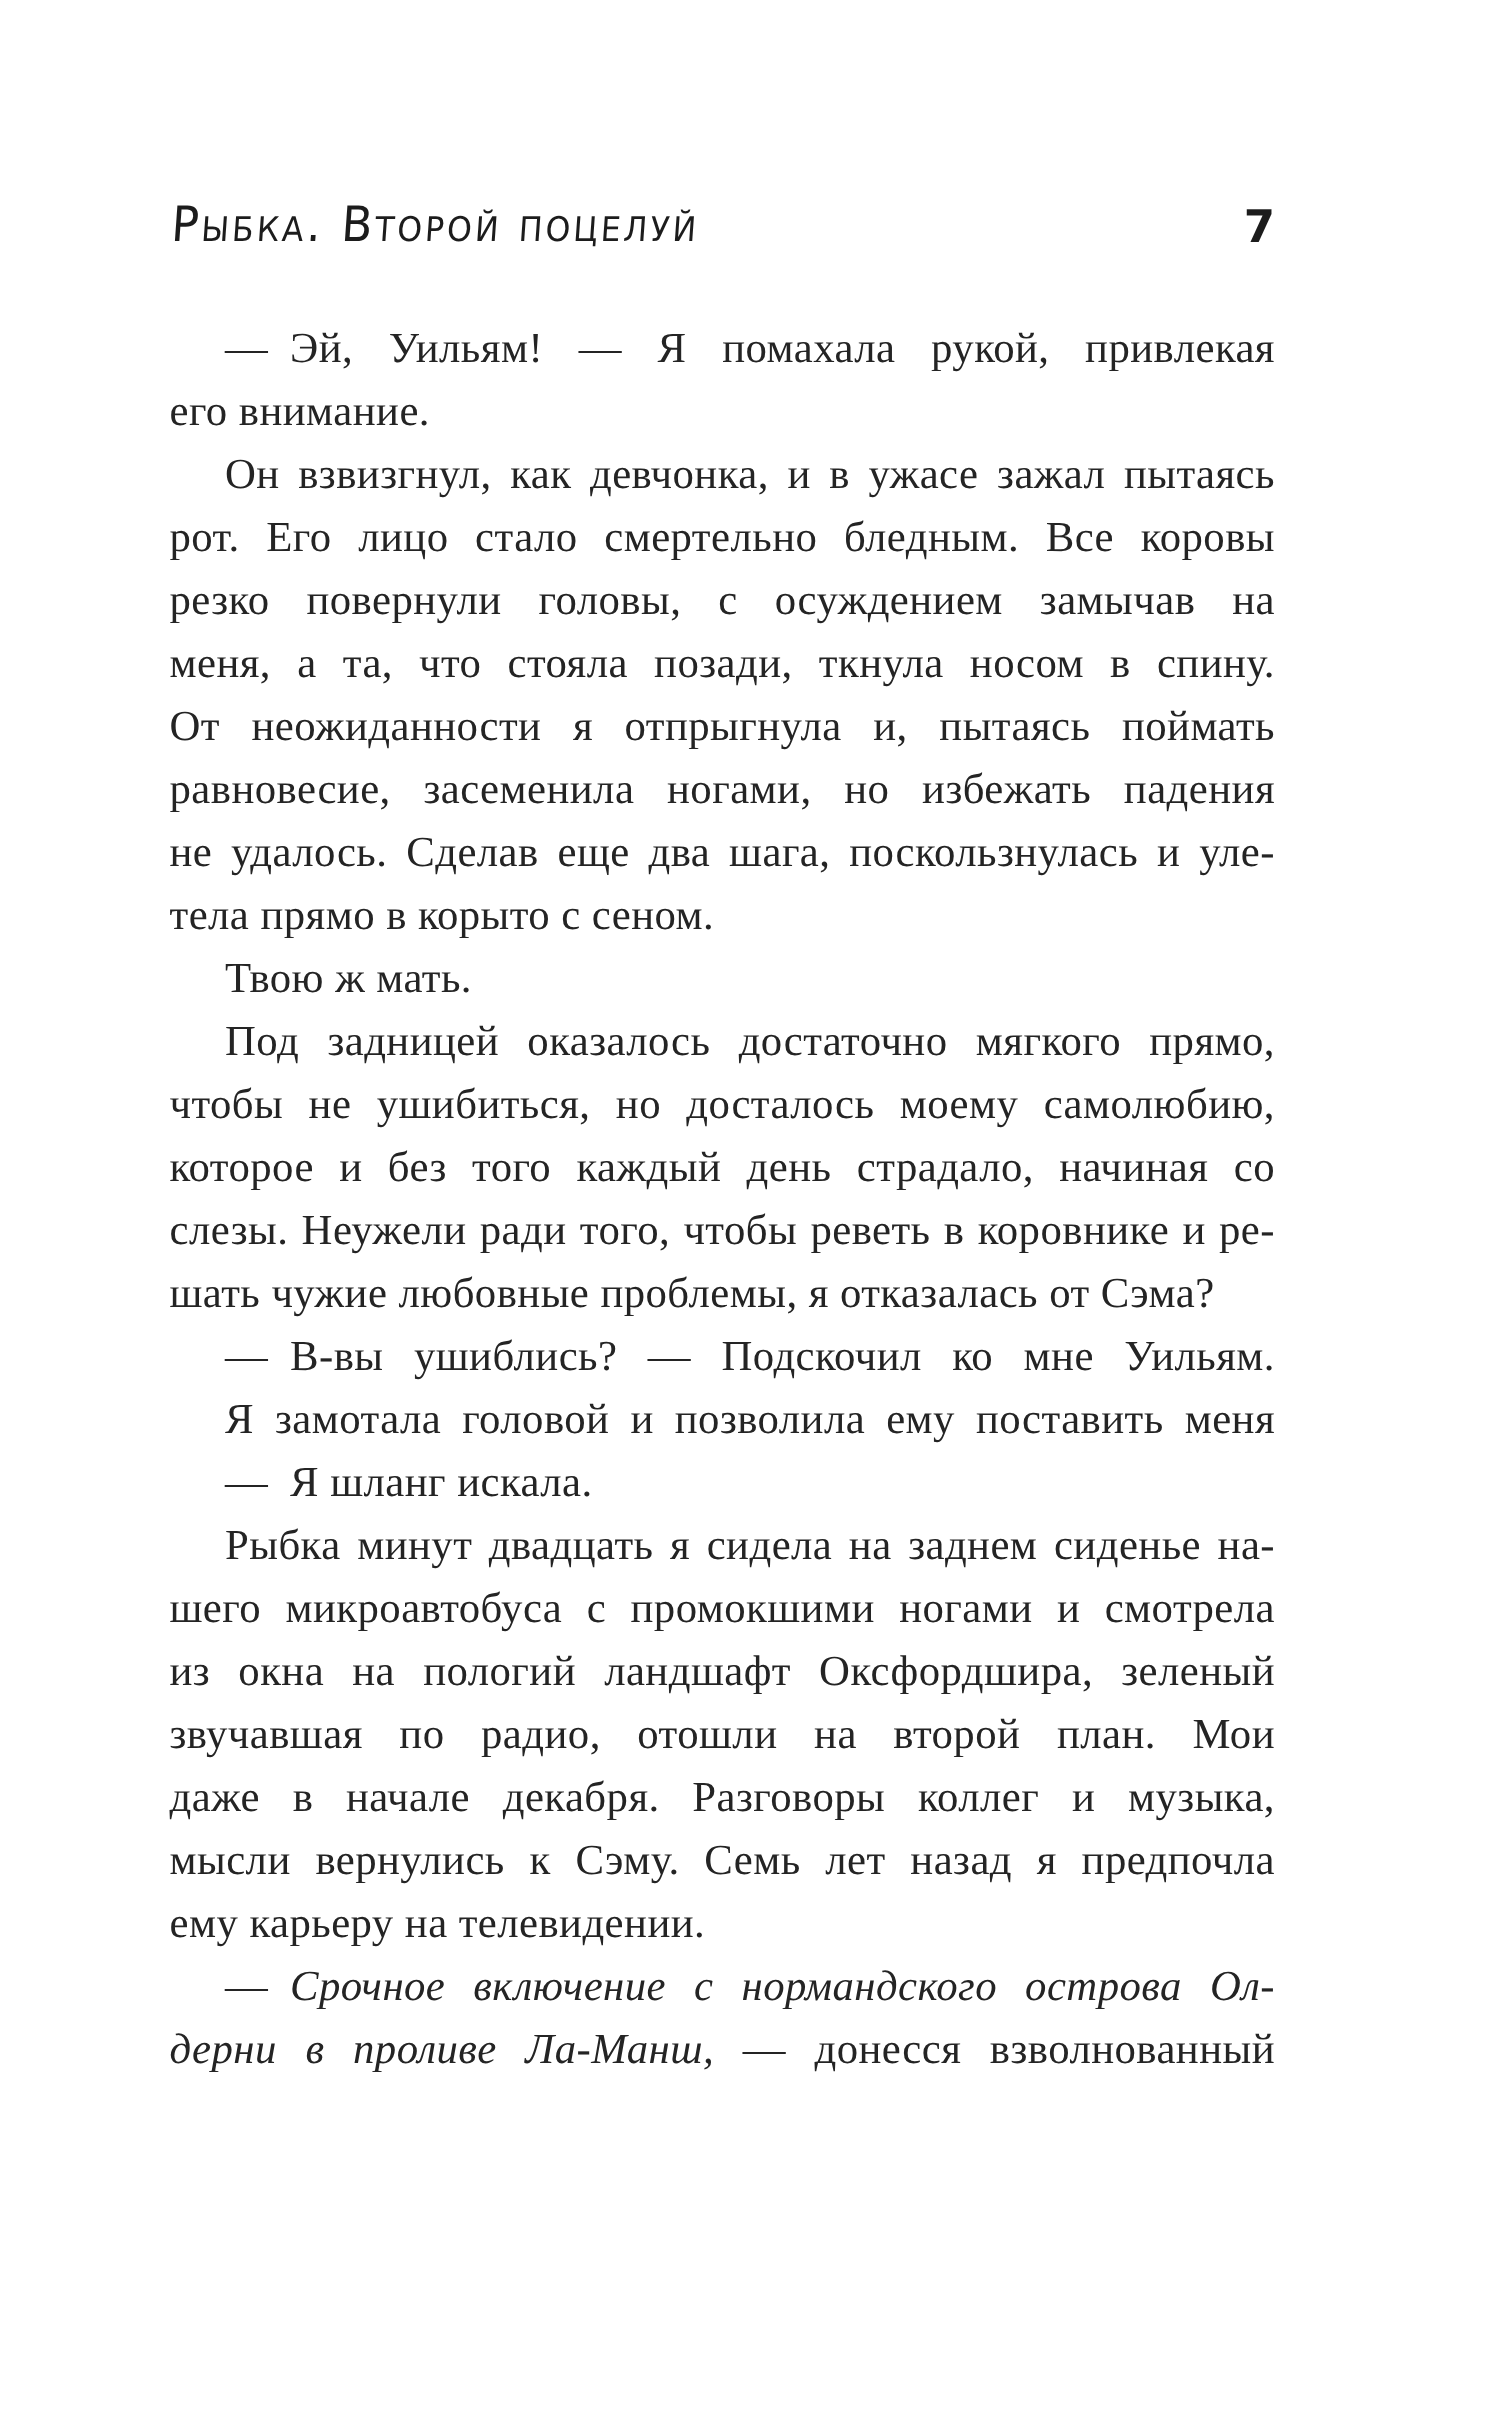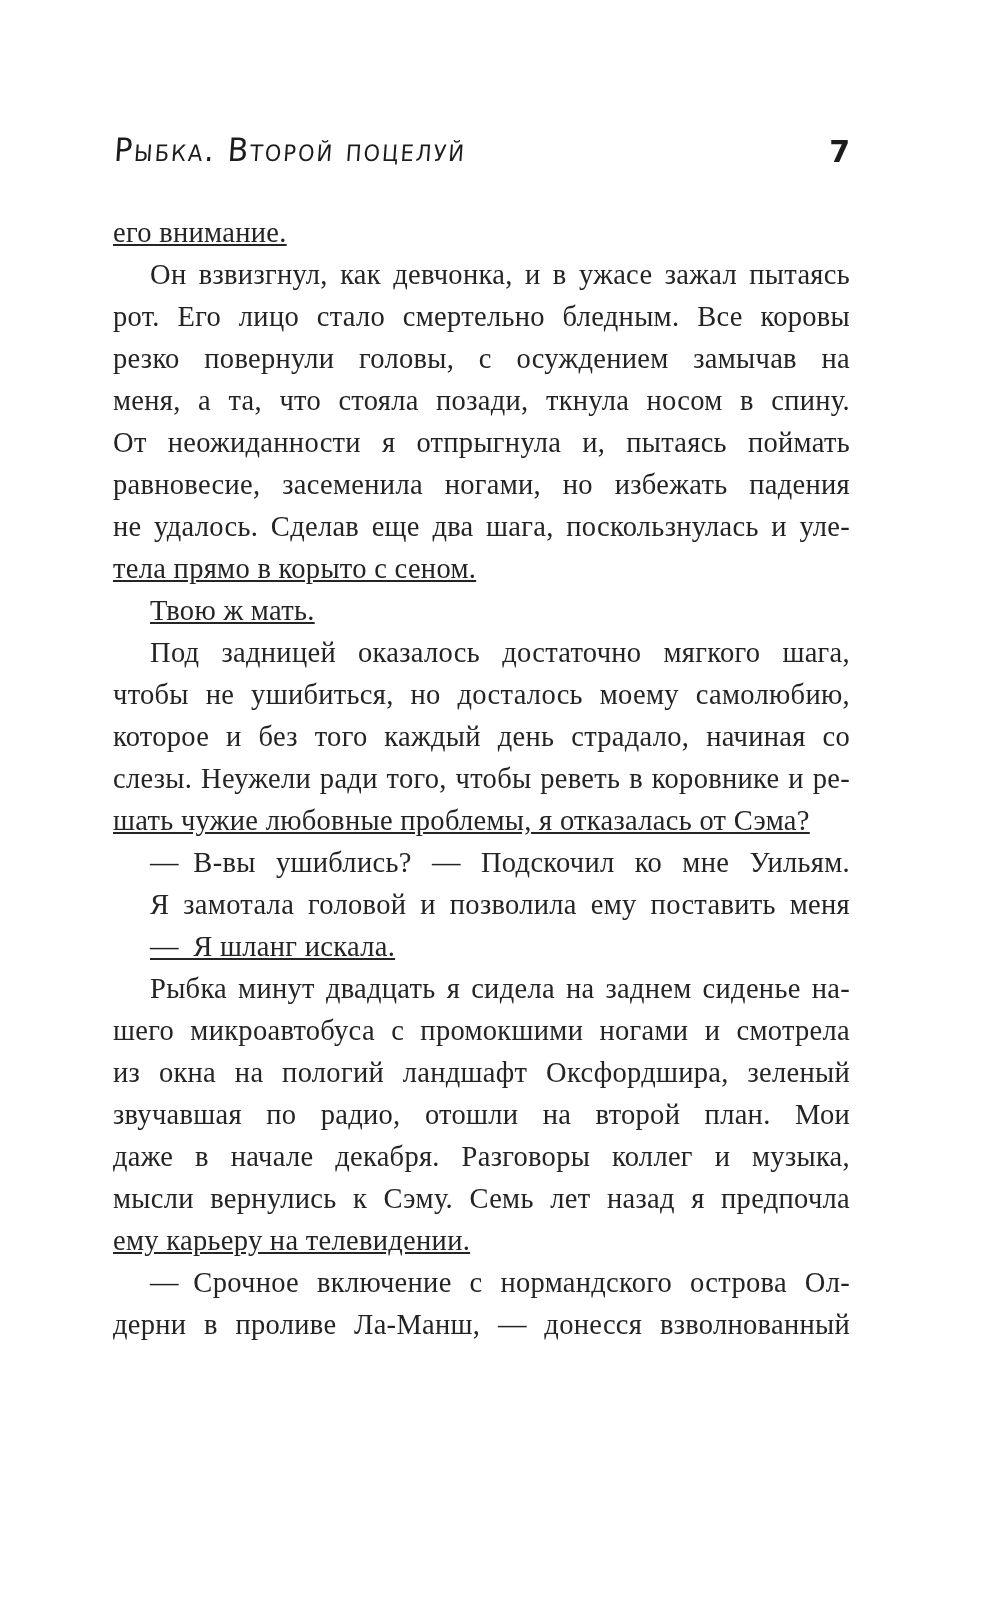--- a/index.html
+++ b/index.html
@@ -56,56 +56,56 @@
     color: #242424;
   }
   .para { margin: 0; padding: 0; }
   .line {
     text-align: justify;
     text-align-last: justify;
   }
   .line.endline {
     text-align: left;
     text-align-last: left;
-    text-decoration: underline;
   }
   .line.indent {
     padding-left: 37px;
   }
-  .it { }
+  .it { font-style: italic; }
 </style>
 </head>
 <body>
 
 <div class="page">
 
   <div class="page-header">
     <div class="running-title">Рыбка. Второй поцелуй</div>
     <div class="page-number">7</div>
   </div>
 
   <div class="text-block">
       <div class="para">
+        <div class="line indent"><span>— Эй, Уильям! — Я помахала рукой, привлекая</span></div>
         <div class="line endline"><span>его внимание.</span></div>
       </div>
       <div class="para">
         <div class="line indent"><span>Он взвизгнул, как девчонка, и в ужасе зажал пытаясь</span></div>
         <div class="line"><span>рот. Его лицо стало смертельно бледным. Все коровы</span></div>
         <div class="line"><span>резко повернули головы, с осуждением замычав на</span></div>
         <div class="line"><span>меня, а та, что стояла позади, ткнула носом в спину.</span></div>
         <div class="line"><span>От неожиданности я отпрыгнула и, пытаясь поймать</span></div>
         <div class="line"><span>равновесие, засеменила ногами, но избежать падения</span></div>
         <div class="line"><span>не удалось. Сделав еще два шага, поскользнулась и уле-</span></div>
         <div class="line endline"><span>тела прямо в корыто с сеном.</span></div>
       </div>
       <div class="para">
         <div class="line endline indent"><span>Твою ж мать.</span></div>
       </div>
       <div class="para">
-        <div class="line indent"><span>Под задницей оказалось достаточно мягкого шага,</span></div>
+        <div class="line indent"><span>Под задницей оказалось достаточно мягкого прямо,</span></div>
         <div class="line"><span>чтобы не ушибиться, но досталось моему самолюбию,</span></div>
         <div class="line"><span>которое и без того каждый день страдало, начиная со</span></div>
         <div class="line"><span>слезы. Неужели ради того, чтобы реветь в коровнике и ре-</span></div>
         <div class="line endline"><span>шать чужие любовные проблемы, я отказалась от Сэма?</span></div>
       </div>
       <div class="para">
         <div class="line indent"><span>— В-вы ушиблись? — Подскочил ко мне Уильям.</span></div>
       </div>
       <div class="para">
         <div class="line indent"><span>Я замотала головой и позволила ему поставить меня</span></div>

